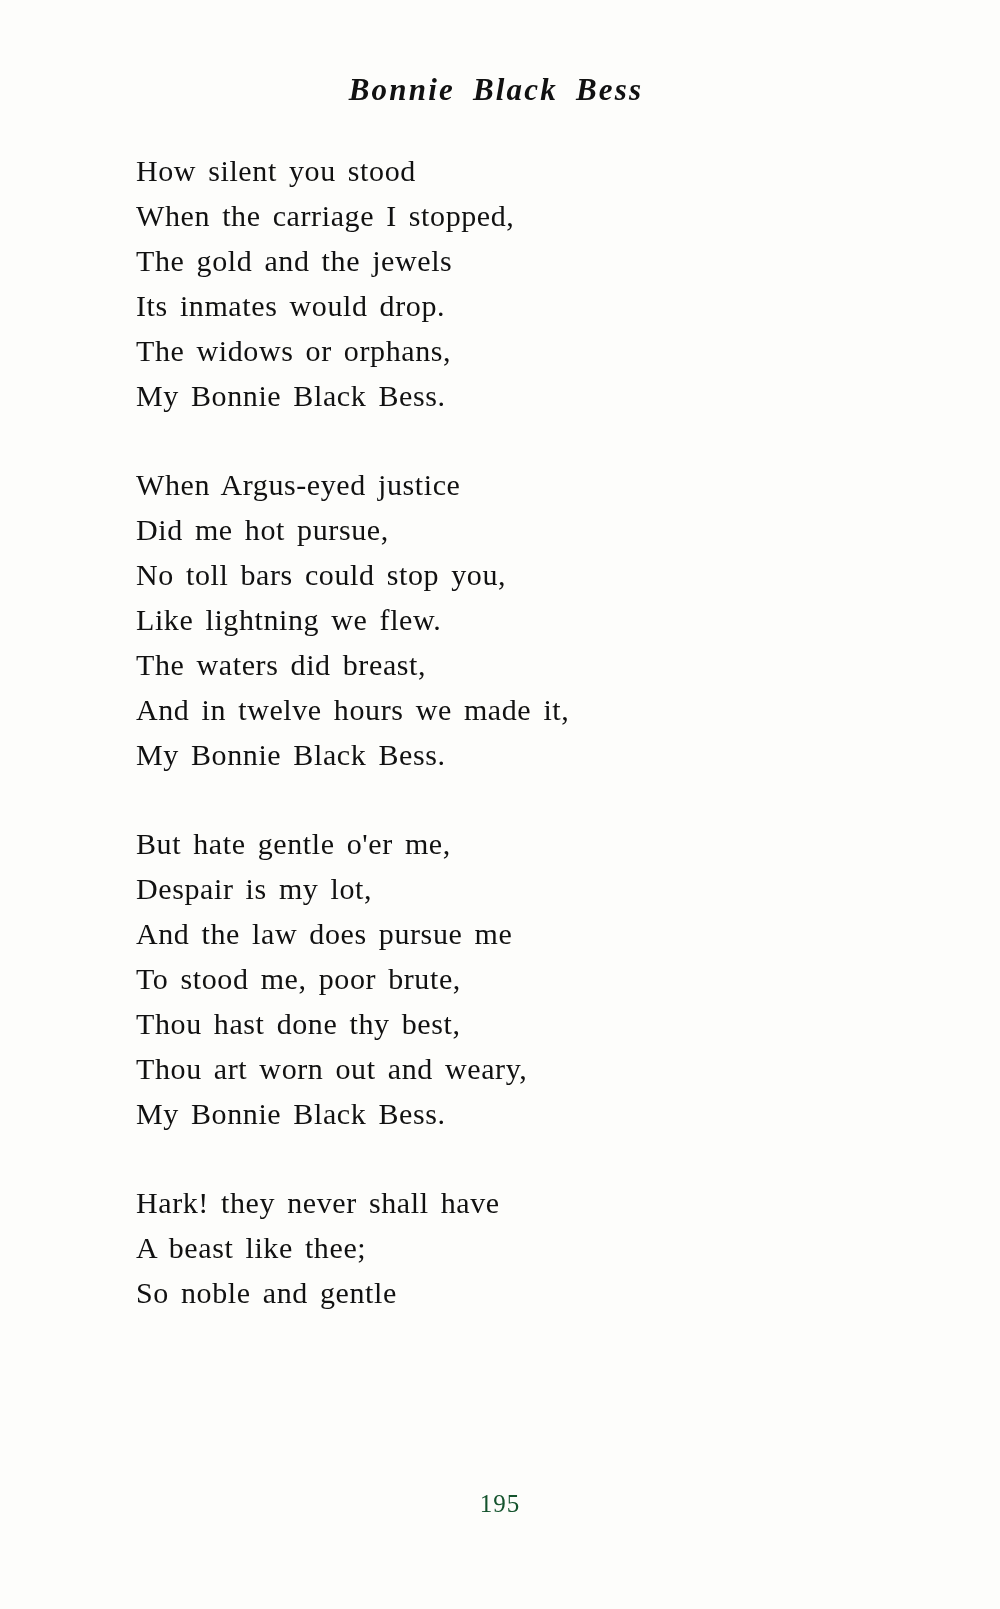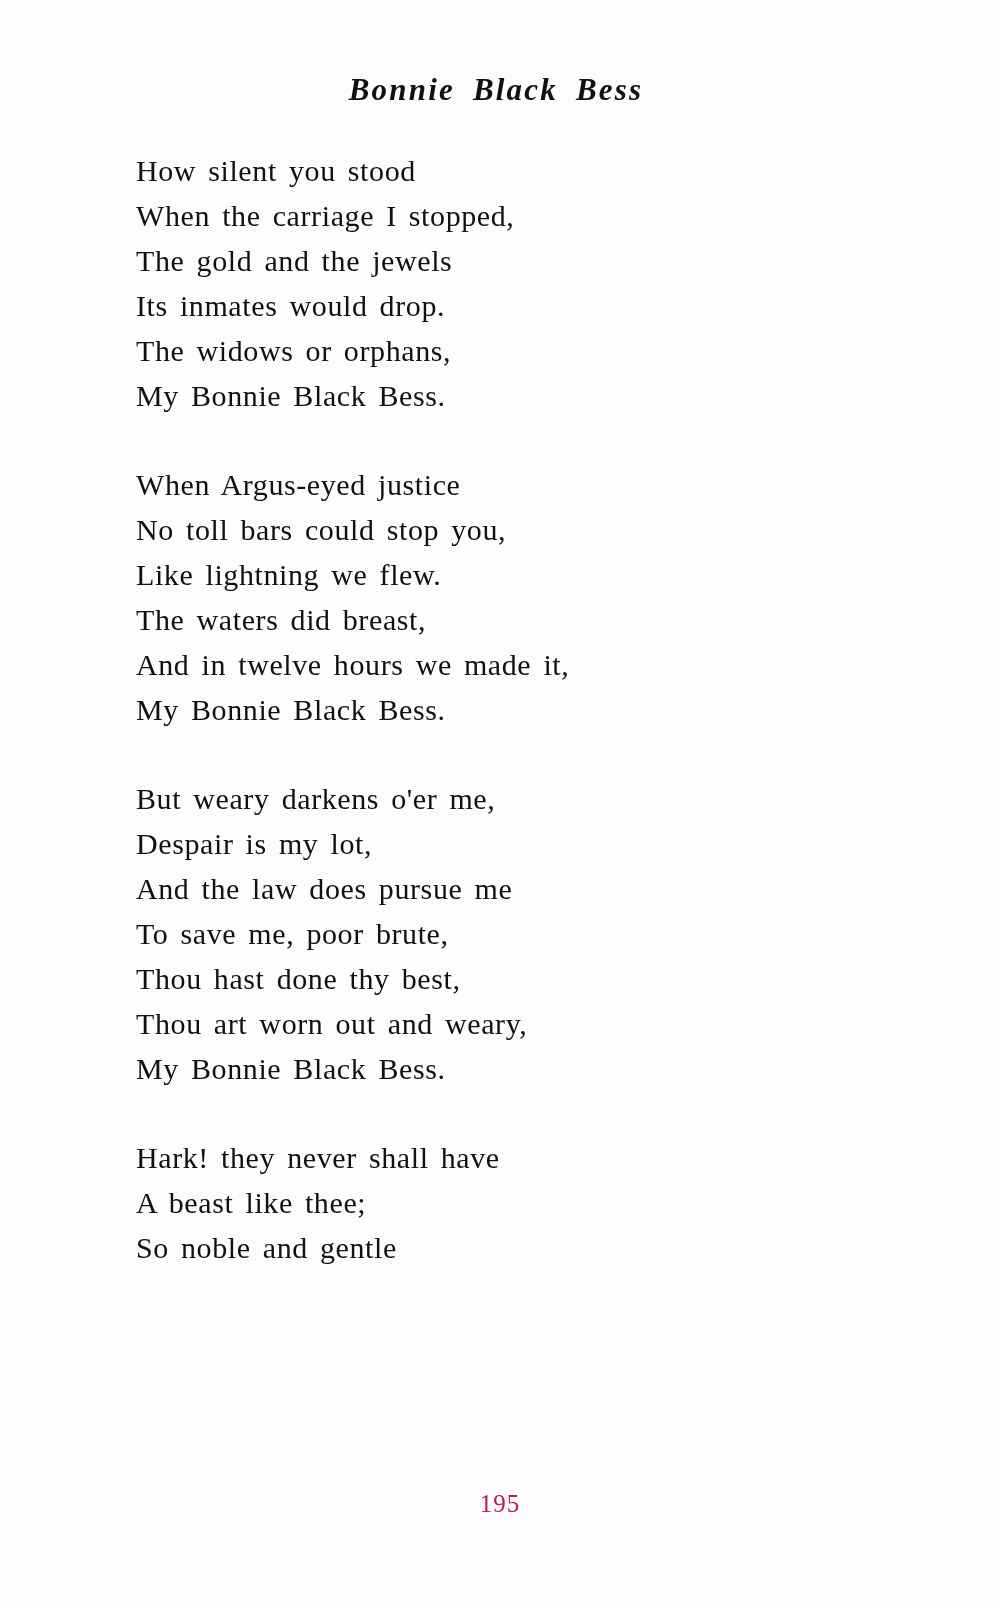--- a/index.html
+++ b/index.html
@@ -51,21 +51,21 @@
     color: #111;
   }
   .folio {
     position: absolute;
     top: 1490px;
     left: 0;
     width: 1000px;
     text-align: center;
     font-size: 25px;
     letter-spacing: 1px;
-    color: #be185d;
+    color: #14532d;
   }
 </style>
 </head>
 <body>
 
 <div class="page">
 
   <div class="page-title">Bonnie Black Bess</div>
 
   <div class="poem">
@@ -74,32 +74,33 @@
       <div class="line">How silent you stood</div>
       <div class="line">When the carriage I stopped,</div>
       <div class="line">The gold and the jewels</div>
       <div class="line">Its inmates would drop.</div>
       <div class="line">The widows or orphans,</div>
       <div class="line">My Bonnie Black Bess.</div>
     </div>
 
     <div class="stanza">
       <div class="line">When Argus-eyed justice</div>
+      <div class="line">Did me hot pursue,</div>
       <div class="line">No toll bars could stop you,</div>
       <div class="line">Like lightning we flew.</div>
       <div class="line">The waters did breast,</div>
       <div class="line">And in twelve hours we made it,</div>
       <div class="line">My Bonnie Black Bess.</div>
     </div>
 
     <div class="stanza">
-      <div class="line">But weary darkens o'er me,</div>
+      <div class="line">But hate gentle o'er me,</div>
       <div class="line">Despair is my lot,</div>
       <div class="line">And the law does pursue me</div>
-      <div class="line">To save me, poor brute,</div>
+      <div class="line">To stood me, poor brute,</div>
       <div class="line">Thou hast done thy best,</div>
       <div class="line">Thou art worn out and weary,</div>
       <div class="line">My Bonnie Black Bess.</div>
     </div>
 
     <div class="stanza">
       <div class="line">Hark! they never shall have</div>
       <div class="line">A beast like thee;</div>
       <div class="line">So noble and gentle</div>
     </div>

